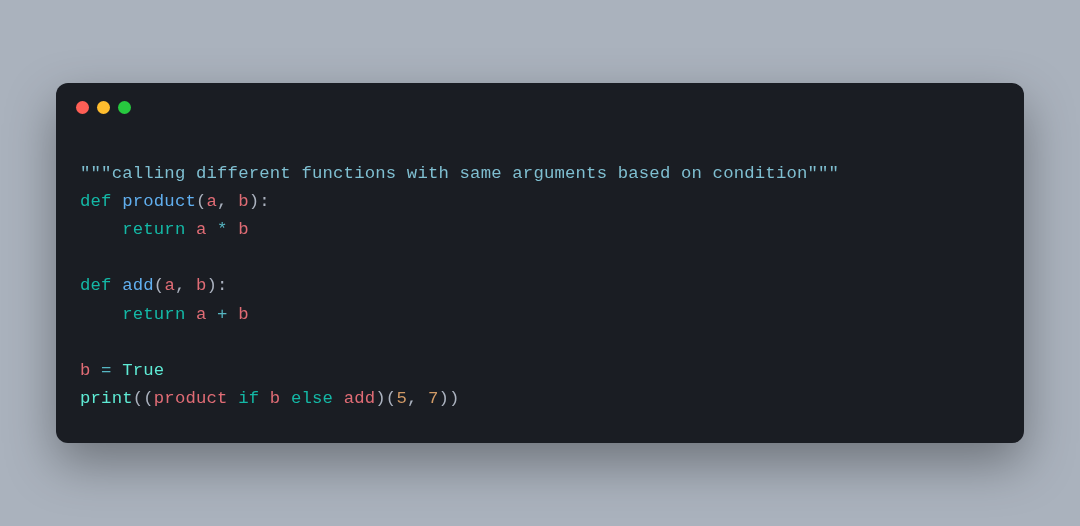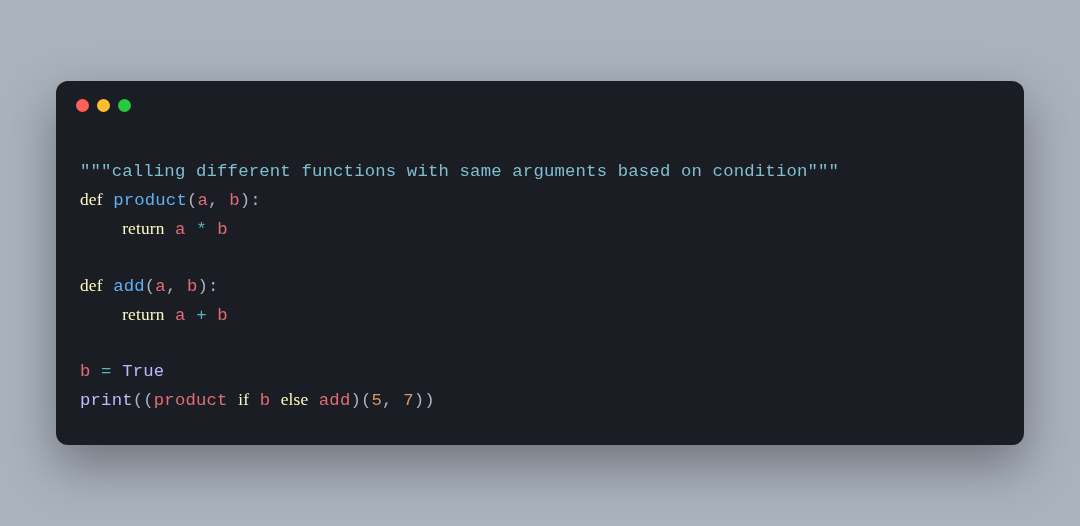--- a/index.html
+++ b/index.html
@@ -34,25 +34,25 @@
   .dot.green  { background: #27c93f; }
   .code {
     padding: 36px 24px 30px 24px;
     font-size: 17.3px;
     line-height: 1.62;
     white-space: pre;
     color: #d4d4d4;
     letter-spacing: 0.01em;
   }
   .s  { color: #7fbfd1; }  
-  .k  { color: #fef9c3; font-family: Liberation Serif, serif; }  
+  .k  { color: #14b8a6; }  
   .fn { color: #61afef; }  
   .p  { color: #e06c75; }  
   .op { color: #56b6c2; }  
-  .bi { color: #c4b5fd; }  
+  .bi { color: #5eead4; }  
   .n  { color: #d19a66; }  
   .w  { color: #abb2bf; }  
 </style>
 </head>
 <body>
 
 <div class="window">
   <div class="titlebar">
     <div class="dot red"></div>
     <div class="dot yellow"></div>

